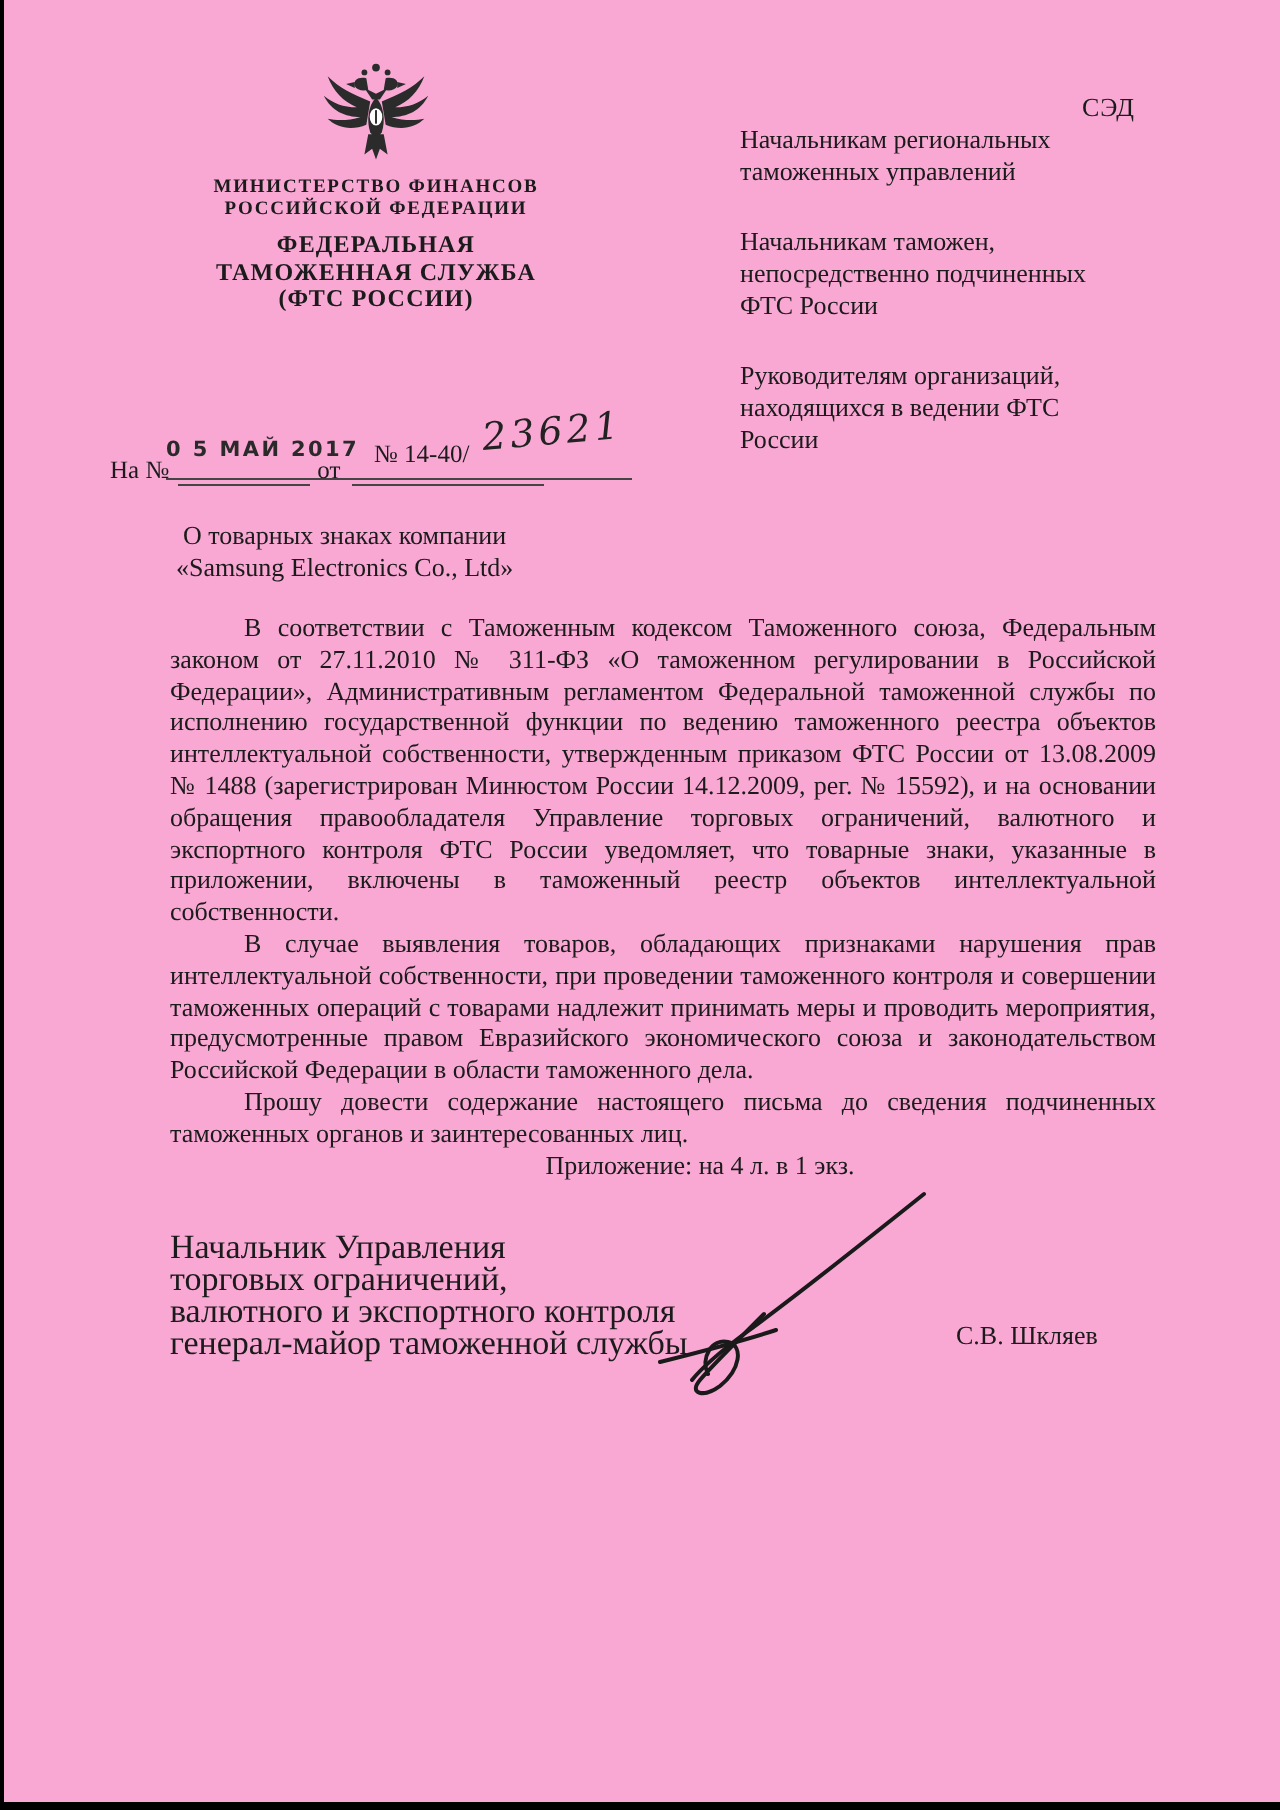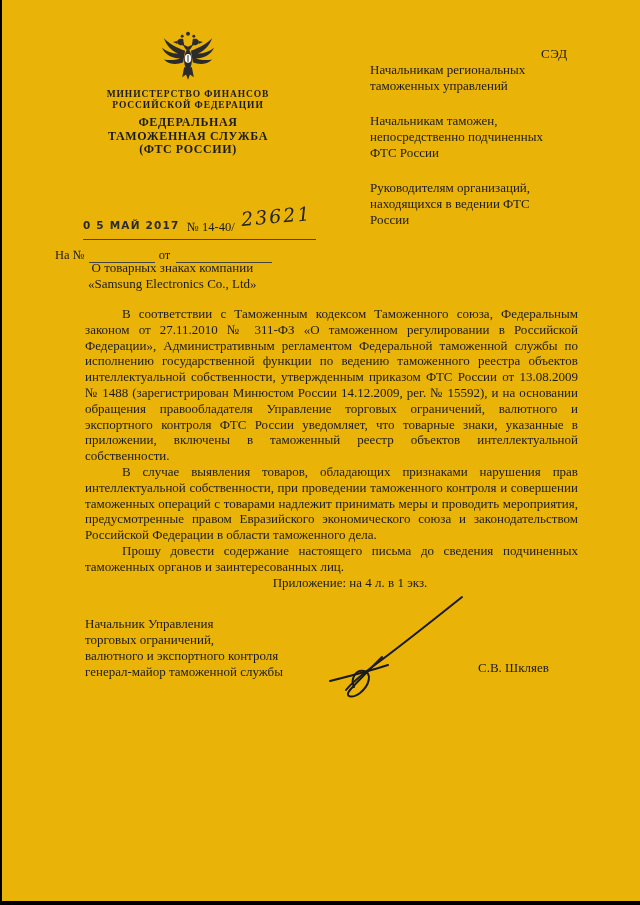--- a/index.html
+++ b/index.html
@@ -1,17 +1,17 @@
 <!DOCTYPE html>
 <html><head>
 <meta charset="utf-8">
 <style>
   html,body{margin:0;padding:0;background:#fff;}
   .page{
-    position:relative;width:640px;height:905px;background:#eab308;overflow:hidden;
+    position:relative;width:640px;height:905px;background:#f9a8d4;overflow:hidden;
     font-family:"Liberation Serif",serif;color:#1b1b1b;
   }
   .scan-edge-left{position:absolute;left:0;top:0;width:2px;height:100%;background:#000;}
   .scan-edge-bottom{position:absolute;left:0;bottom:0;width:100%;height:4px;background:#000;}
   .pre{white-space:pre-line;}
 
   .sed{position:absolute;left:541px;top:46px;font-size:13px;letter-spacing:0.5px;}
 
   .letterhead{position:absolute;left:42px;top:28px;width:292px;text-align:center;}
   .emblem{width:58px;height:58px;margin:0 auto;display:block;}
@@ -19,35 +19,35 @@
   .agency{font-weight:bold;font-size:12px;letter-spacing:0.6px;line-height:13.5px;margin-top:5px;}
   .lh-address{font-size:8.6px;line-height:10.6px;margin-top:6px;color:#222;}
 
   .ref-line{position:absolute;left:55px;top:213px;width:233px;height:26px;border-bottom:1px solid #444;margin-left:28px;}
   .date-stamp{position:absolute;left:0px;top:6px;font-family:"DejaVu Sans",sans-serif;font-weight:bold;
     font-size:10.5px;letter-spacing:1.2px;color:#2a2a2a;}
   .num-label{position:absolute;left:104px;top:7px;font-size:12.5px;text-align:right;}
   .num-hand{position:absolute;left:158px;top:-8px;font-size:19px;font-style:italic;
     font-family:"DejaVu Serif",serif;letter-spacing:2px;transform:rotate(-5deg);color:#222;}
 
-  .reply-line{position:absolute;left:55px;top:248px;font-size:12.5px;}
+  .reply-line{position:absolute;left:55px;top:228px;font-size:12.5px;}
   .reply-line .seg{display:inline-block;border-bottom:1px solid #444;height:13px;vertical-align:bottom;}
   .seg-a{width:66px;margin:0 4px;}
   .seg-b{width:96px;margin-left:6px;}
 
   .addressees{position:absolute;left:370px;top:62px;width:218px;font-size:13px;line-height:16px;}
   .addr-block{margin-bottom:19px;}
 
   .subject{position:absolute;left:88px;top:260px;font-size:13px;line-height:16px;text-align:center;}
 
   .body-text{position:absolute;left:85px;top:306px;width:493px;font-size:13px;line-height:15.8px;text-align:justify;}
   .body-text p{margin:0;text-indent:37px;}
   .attachment{margin-top:15px;text-indent:0;text-align:center;}
 
-  .sig-block{position:absolute;left:85px;top:616px;font-size:13px;line-height:16px;}
+  .sig-block{position:absolute;left:85px;top:616px;font-size:17px;line-height:16px;}
   .sig-name{position:absolute;left:478px;top:660px;font-size:13px;}
   .sig-svg{position:absolute;left:322px;top:592px;width:150px;height:112px;}
 </style>
 </head>
 <body>
 
 <div class="page">
 
   <div class="scan-edge-left"></div>
   <div class="scan-edge-bottom"></div>

